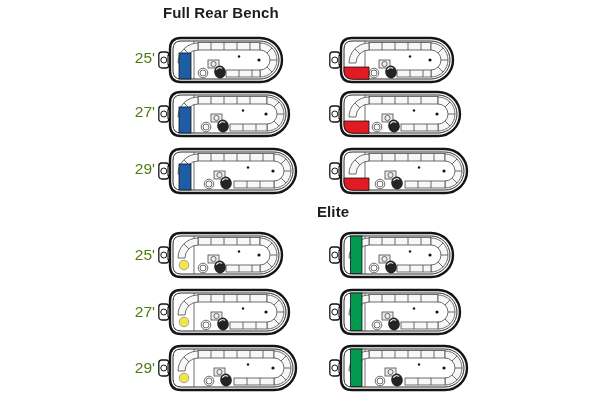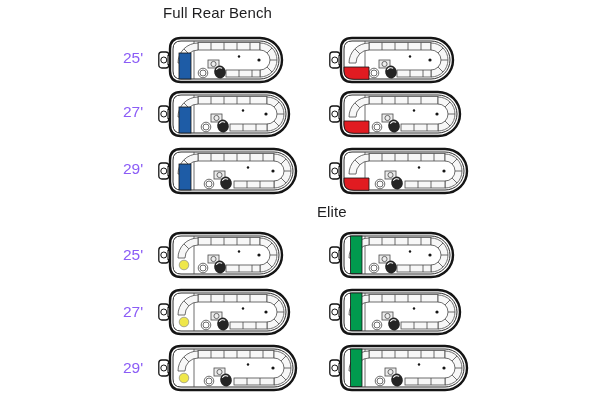--- a/index.html
+++ b/index.html
@@ -1,26 +1,26 @@
 <!DOCTYPE html>
 <html><head>
 <meta charset="utf-8">
 <style>
   html,body{margin:0;padding:0;background:#fff;}
   .canvas{
     position:relative;width:600px;height:407px;background:#ffffff;
     font-family:"Liberation Sans",sans-serif;color:#1d1d1f;overflow:hidden;
   }
   .col-header{
-    position:absolute;font-size:15px;font-weight:400;letter-spacing:.1px;
+    position:absolute;font-size:15px;font-weight:700;letter-spacing:.1px;
     color:#1d1d1f;white-space:nowrap;
   }
   .len-label{
-    position:absolute;width:44px;text-align:center;font-size:15.5px;
-    color:#8b5cf6;line-height:48px;height:48px;white-space:nowrap;
+    position:absolute;width:44px;text-align:right;font-size:15.5px;
+    color:#4d7c0f;line-height:48px;height:48px;white-space:nowrap;
   }
   .boat-cell{position:absolute;height:48px;}
   .boat-cell svg{display:block;}
 </style>
 </head>
 <body>
 
 <div class="canvas">
 
   <div class="col-header" style="left:163px;top:4px">Full Rear Bench</div>

